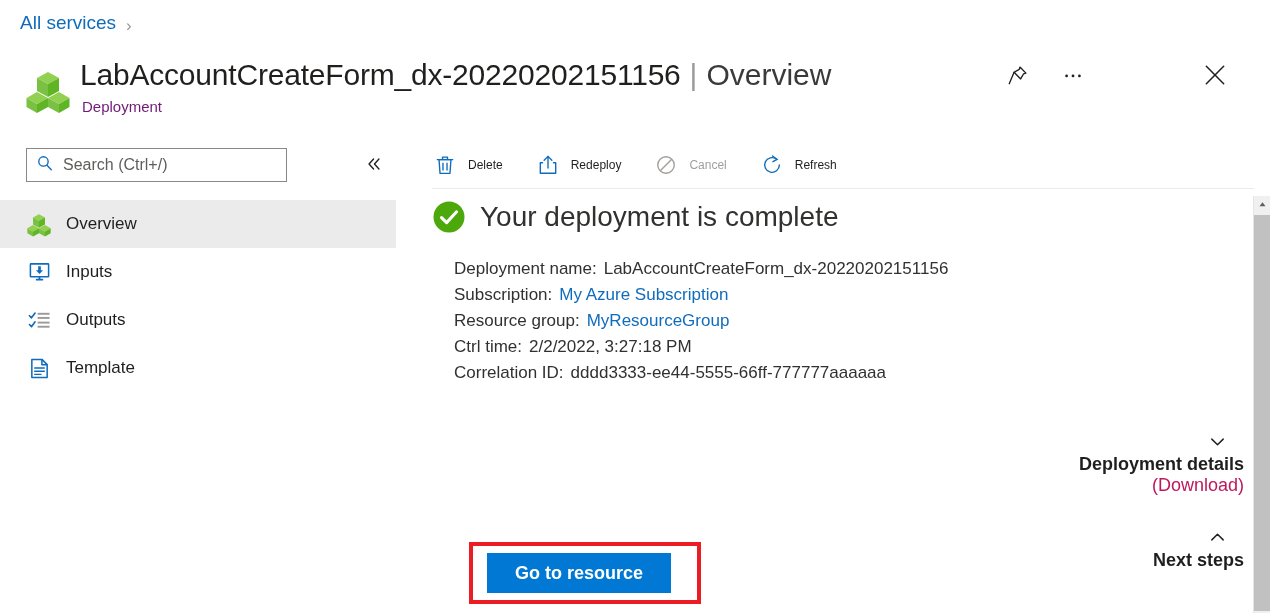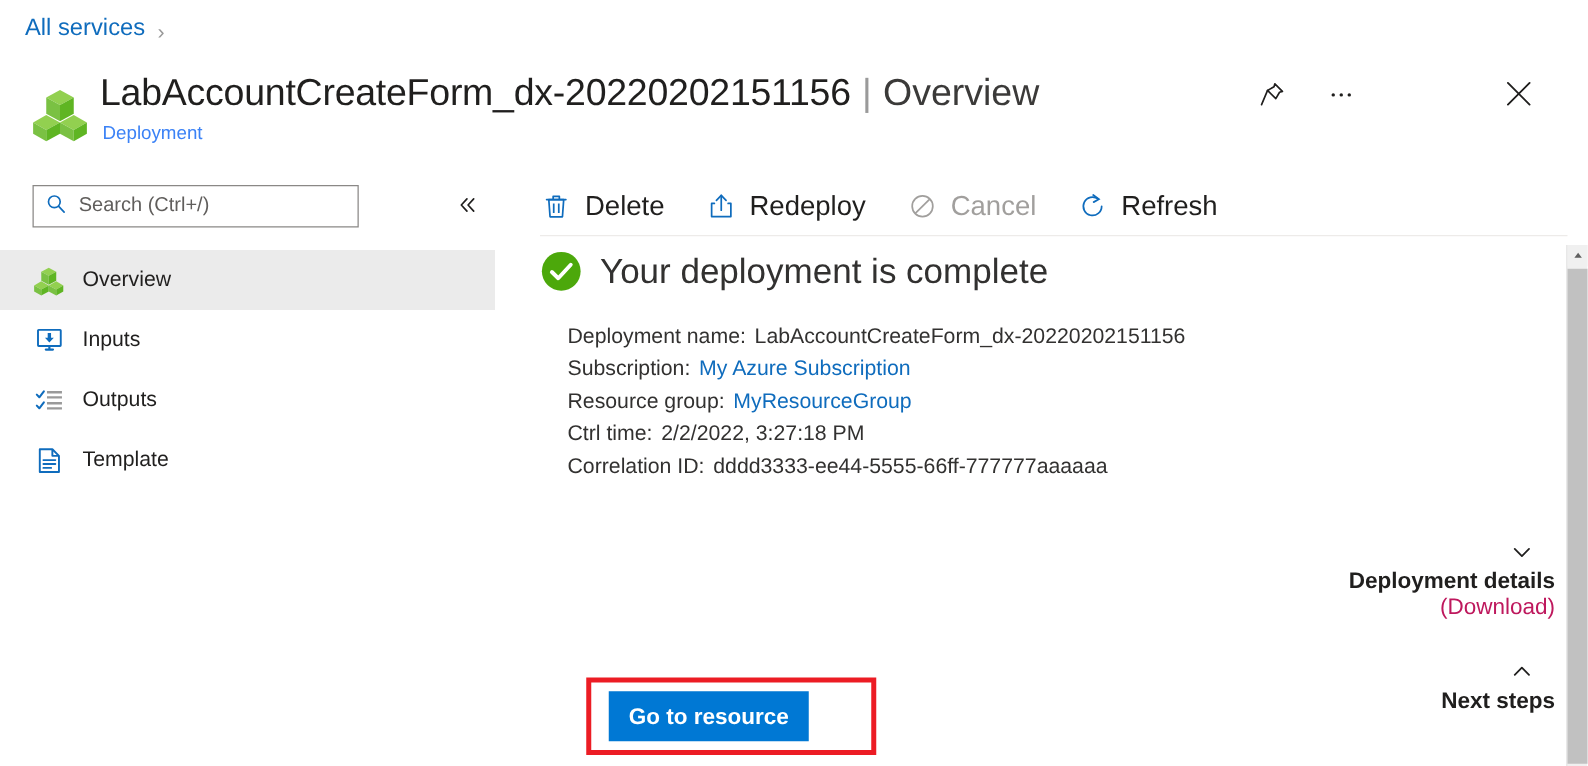--- a/index.html
+++ b/index.html
@@ -30,21 +30,21 @@
   .res-icon { width: 44px; height: 46px; margin-top: 12px; margin-right: 10px; flex: none; }
   .title-texts { display: flex; flex-direction: column; }
   .title-main {
     font-size: 30px; line-height: 38px; color: #201f1e;
     white-space: nowrap; font-weight: 400;
     display: flex; align-items: baseline;
   }
   .title-main .tname { letter-spacing: -0.2px; }
   .title-main .tbar { color: #9a9a9a; margin: 0 9px; font-weight: 300; }
   .title-main .tsub { color: #3b3a39; }
-  .title-sub { font-size: 15px; color: #3b82f6; margin-top: 4px; margin-left: 2px; }
+  .title-sub { font-size: 15px; color: #701a75; margin-top: 4px; margin-left: 2px; }
 
   .title-actions {
     position: absolute; top: 58px; left: 1000px;
     display: flex; align-items: center; gap: 22px;
   }
   .icon-btn {
     width: 34px; height: 34px; display: flex; align-items: center; justify-content: center;
     cursor: pointer; background: none; border: none; padding: 0;
   }
   .close-btn { position: absolute; top: 58px; left: 1198px; }
@@ -77,21 +77,21 @@
     display:flex; align-items:center; justify-content:center; }
   .navitem .nav-label { white-space: nowrap; }
 
   
   .cmdbar {
     position: absolute; left: 432px; top: 143px; height: 44px;
     display: flex; align-items: center; gap: 0;
   }
   .cmd {
     display: flex; align-items: center; height: 40px; padding: 0 14px 0 0;
-    margin-right: 18px; font-size: 22px; color: #201f1e; cursor: pointer;
+    margin-right: 18px; font-size: 12px; color: #201f1e; cursor: pointer;
     background: none; border: none; font-family: "Liberation Sans", sans-serif;
   }
   .cmd .cmd-ico { width: 26px; height: 26px; margin-right: 10px; flex: none;
     display:flex; align-items:center; justify-content:center; }
   .cmd.disabled { color: #a19f9d; cursor: default; }
   .cmd-divider {
     position: absolute; left: 432px; top: 188px; width: 822px; height: 1px; background: #edebe9;
   }
 
   
@@ -114,21 +114,21 @@
   .section .sec-title { font-weight: bold; color: #201f1e; }
   .section .sec-link { color: #be185d; margin-left: 11px; cursor: pointer; font-weight: 400; }
   #deployment-details-section { margin-top: 42px; }
   #next-steps-section { margin-top: 28px; }
 
   .btn-highlight {
     position: absolute; left: 469px; top: 542px; width: 232px; height: 62px;
     border: 4px solid #ec1c24; background: transparent;
   }
   .primary-btn {
-    position: absolute; left: 487px; top: 553px; width: 160px; height: 40px;
+    position: absolute; left: 487px; top: 553px; width: 184px; height: 40px;
     background: #0078d4; color: #ffffff; border: none; cursor: pointer;
     font-size: 18px; font-weight: bold; font-family: "Liberation Sans", sans-serif;
     display: flex; align-items: center; justify-content: center;
   }
 
   
   .scrollbar {
     position: absolute; right: 0; top: 196px; width: 17px; height: 417px;
     background: #f0f0f0; border-left: 1px solid #e5e5e5;
   }

